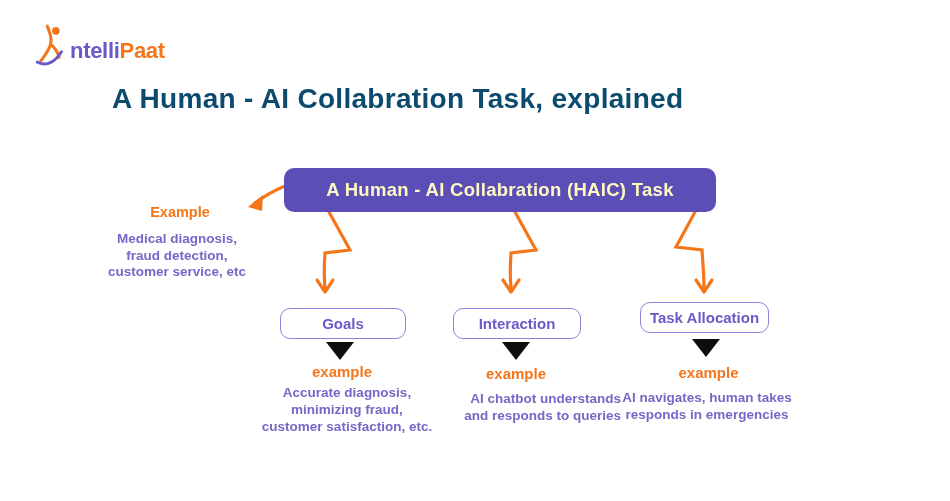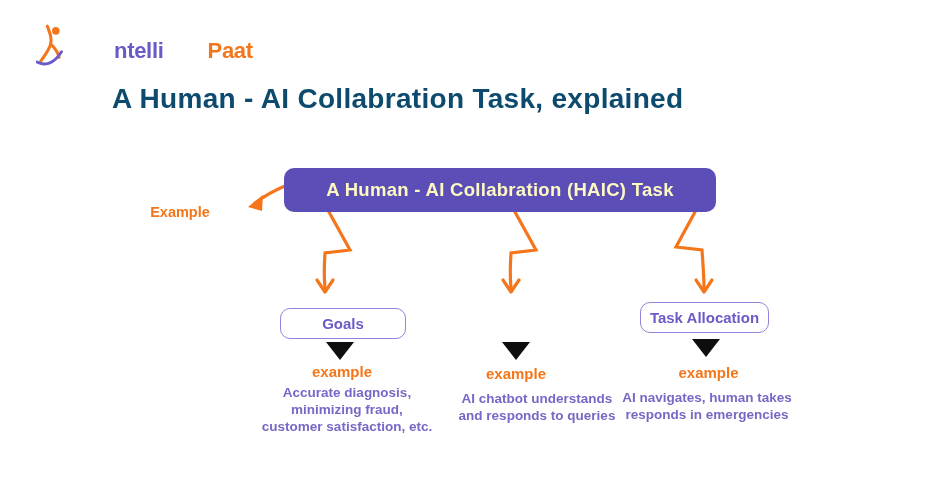--- a/index.html
+++ b/index.html
@@ -4,21 +4,21 @@
 <style>
   html,body{margin:0;padding:0;background:#ffffff;}
   .canvas{
     position:relative;
     width:950px;height:501px;
     background:#ffffff;
     overflow:hidden;
     font-family:"Liberation Sans", sans-serif;
   }
   
-  .logo{position:absolute;left:36px;top:24px;display:flex;align-items:flex-end;height:44px;gap:44px;}
+  .logo{position:absolute;left:36px;top:24px;display:flex;align-items:flex-end;height:44px;}
   .logo-text{font-size:22px;font-weight:bold;letter-spacing:-0.3px;line-height:34px;}
   .logo-ntelli{color:#685BC7;}
   .logo-paat{color:#F5761A;margin-top:12px;}
   
   .page-title{
     position:absolute;left:112px;top:83px;
     font-size:28px;font-weight:bold;color:#0c4a6e;letter-spacing:0.3px;white-space:nowrap;
   }
   
   .root-box{
@@ -100,35 +100,43 @@
       <span class="logo-text logo-paat">Paat</span>
   </div>
 
   <div class="page-title">A Human - AI Collabration Task, explained</div>
 
   <div class="root-box">
     <span>A Human - AI Collabration (HAIC) Task</span>
   </div>
 
   <div class="example-callout-label">Example</div>
+  <div class="callout-lines">
+    <div>Medical diagnosis,</div>
+    <div>fraud detection,</div>
+    <div>customer service, etc</div>
+  </div>
 
   <div class="branch-box" style="left:280px;top:308px;width:124px;">
     <span>Goals</span>
   </div>
   <div class="tri" style="left:326px;top:342px;"></div>
   <div class="example-label" style="left:280px;top:363px;width:124px;">example</div>
   <div class="branch-lines" style="left:240px;top:384px;width:214px;">
     <div>Accurate diagnosis,</div>
     <div>minimizing fraud,</div>
     <div>customer satisfaction, etc.</div>
   </div>
 
+  <div class="branch-box" style="left:453px;top:308px;width:126px;">
+    <span>Interaction</span>
+  </div>
   <div class="tri" style="left:502px;top:342px;"></div>
   <div class="example-label" style="left:453px;top:365px;width:126px;">example</div>
-  <div class="branch-lines" style="left:432px;top:390px;width:210px;">
+  <div class="branch-lines" style="left:411px;top:390px;width:210px;text-align:right;">
     <div>AI chatbot understands</div>
     <div>and responds to queries</div>
   </div>
 
   <div class="branch-box" style="left:640px;top:302px;width:127px;">
     <span>Task Allocation</span>
   </div>
   <div class="tri" style="left:692px;top:339px;"></div>
   <div class="example-label" style="left:645px;top:364px;width:127px;">example</div>
   <div class="branch-lines" style="left:600px;top:389px;width:214px;">

